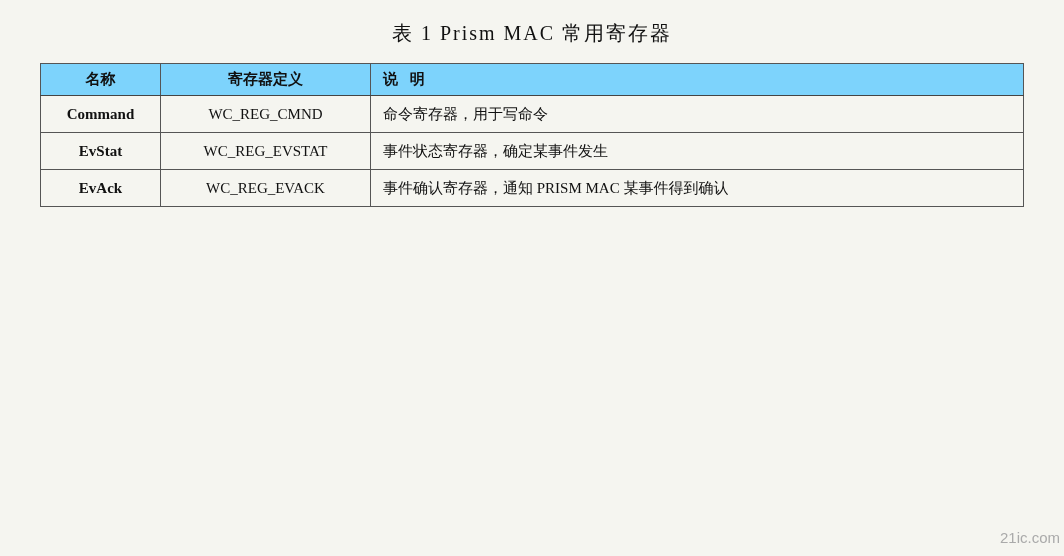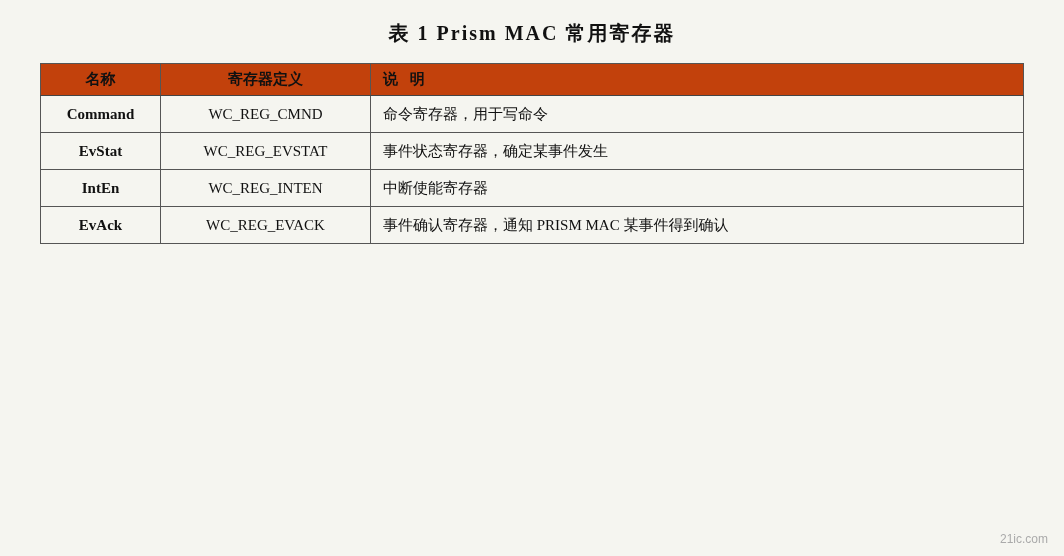--- a/index.html
+++ b/index.html
@@ -16,21 +16,21 @@
       font-size: 15px;
       display: flex;
       flex-direction: column;
       align-items: center;
       padding: 20px 40px;
       overflow: hidden;
     }
 
     .page-title {
       font-size: 20px;
-      font-weight: bold;
+      font-weight: normal;
       text-align: center;
       margin-bottom: 16px;
       letter-spacing: 2px;
       color: #111;
     }
 
     .table-container {
       width: 100%;
       border-collapse: collapse;
     }
@@ -45,21 +45,21 @@
       border: 1px solid #555;
       padding: 6px 12px;
       vertical-align: middle;
       color: #111;
     }
 
     thead th {
       text-align: center;
       font-weight: bold;
       font-size: 15px;
-      background-color: #c2410c;
+      background-color: #7dd3fc;
       border-bottom: 1.5px solid #444;
     }
 
     .col-name {
       width: 120px;
       text-align: center;
     }
 
     .col-reg {
       width: 210px;
@@ -86,22 +86,22 @@
       margin-left: 48px;
     }
 
     .header-desc {
       letter-spacing: 4px;
     }
 
     .watermark {
       position: fixed;
       bottom: 10px;
-      right: 16px;
-      font-size: 12px;
+      right: 4px;
+      font-size: 15px;
       color: #aaa;
       font-family: Arial, sans-serif;
       margin-top: 36px;
     }
   </style>
 </head>
 <body>
 
 <h1 class="page-title">表 1   Prism MAC 常用寄存器</h1>
 
@@ -119,25 +119,20 @@
           <td class="col-name">Command</td>
           <td class="col-reg">WC_REG_CMND</td>
           <td class="col-desc">命令寄存器，用于写命令</td>
         </tr>
         <tr>
           <td class="col-name">EvStat</td>
           <td class="col-reg">WC_REG_EVSTAT</td>
           <td class="col-desc">事件状态寄存器，确定某事件发生</td>
         </tr>
         <tr>
-          <td class="col-name">IntEn</td>
-          <td class="col-reg">WC_REG_INTEN</td>
-          <td class="col-desc">中断使能寄存器</td>
-        </tr>
-        <tr>
           <td class="col-name">EvAck</td>
           <td class="col-reg">WC_REG_EVACK</td>
           <td class="col-desc">事件确认寄存器，通知 PRISM MAC 某事件得到确认</td>
         </tr>
       </tbody>
   </table>
 </div>
 
 <div class="watermark">21ic.com</div>
 

